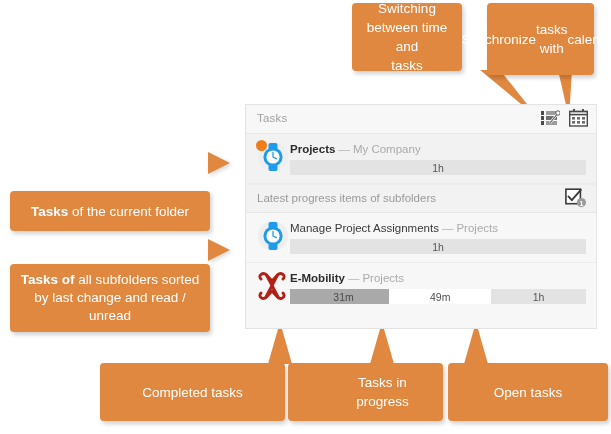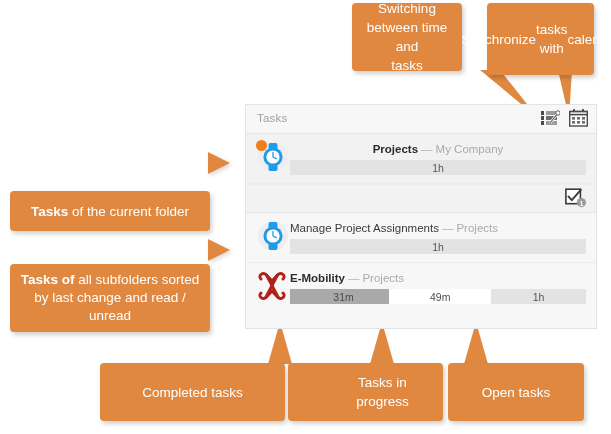--- a/index.html
+++ b/index.html
@@ -37,21 +37,21 @@
   }
   .ic{display:block;}
 
   
   .row{
     position:relative;
     box-sizing:border-box;
     padding:6px 10px 8px 10px;
     border-bottom:1px solid #ececec;
   }
-  .row.alt{background:#f2f2f2;text-align:center;}
+  .row.alt{background:#f2f2f2;}
   .row-flex{display:flex;align-items:flex-start;}
   .row-icon{width:34px;flex:0 0 34px;position:relative;height:34px;}
   .row-body{flex:1 1 auto;padding-top:2px;}
   .row-title{
     font-size:11.5px;line-height:14px;white-space:nowrap;
   }
   .row-title .strong{font-weight:bold;color:#2b2b2b;}
   .row-title .dash{color:#b4b4b4;padding:0 3px;}
   .row-title .muted{color:#aaaaaa;}
 
@@ -206,20 +206,21 @@
             <span class="strong">Projects</span><span class="dash">—</span><span class="muted">My Company</span>
           </div>
           <div class="bar">
             <span class="seg open" style="width:100%">1h</span>
           </div>
         </div>
       </div>
     </div>
 
     <div class="striprow">
+      <div class="strip-label">Latest progress items of subfolders</div>
       <div class="strip-icon">
         <svg width="22" height="20" viewBox="0 0 22 20">
           <rect x="0.9" y="1.2" width="14.5" height="14.5" fill="#ffffff" stroke="#3b3b3b" stroke-width="1.6"></rect>
           <path d="M3.4 8.4 L6.8 12.2 L15.8 1.8" stroke="#3b3b3b" stroke-width="1.9" fill="none" stroke-linecap="round" stroke-linejoin="round"></path>
           <circle cx="16.4" cy="14.6" r="4.6" fill="#9a9a9a"></circle>
           <text x="16.4" y="17.6" font-family="Liberation Sans, sans-serif" font-size="7" font-weight="bold" fill="#ffffff" text-anchor="middle">1</text>
         </svg>
       </div>
     </div>
 
@@ -302,17 +303,17 @@
   <span class="tail tail-right" style="left:208px;top:239px;"></span>
 
   <div class="callout" style="left:100px;top:363px;width:185px;height:58px;">
     <span>Completed tasks</span>
   </div>
 
   <div class="callout" style="left:288px;top:363px;width:155px;height:58px;padding-left:44px;">
     <span>Tasks in progress</span>
   </div>
 
-  <div class="callout" style="left:448px;top:363px;width:136px;height:58px;">
+  <div class="callout" style="left:448px;top:363px;width:160px;height:58px;">
     <span>Open tasks</span>
   </div>
 
 </div>
 
 </body></html>

